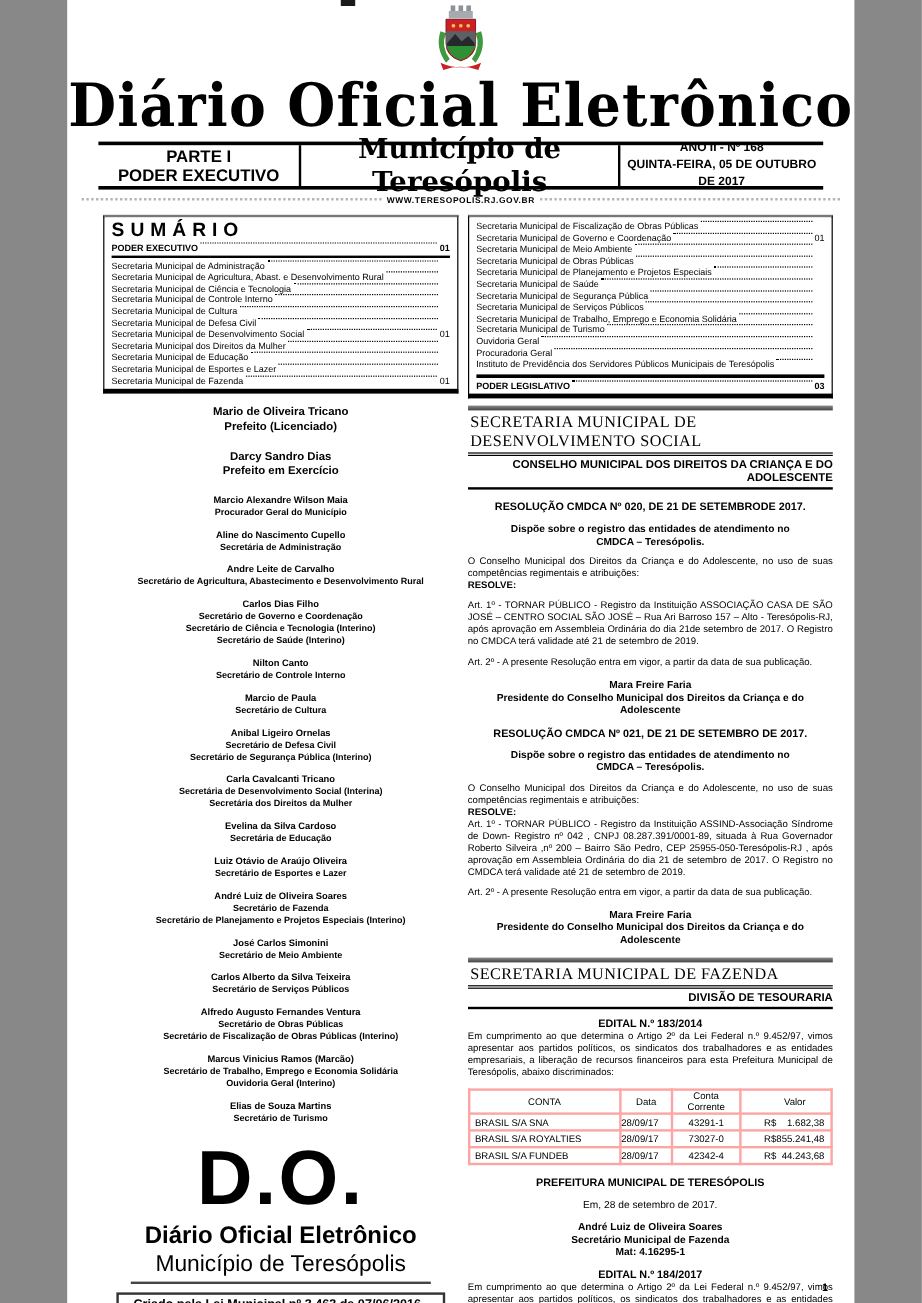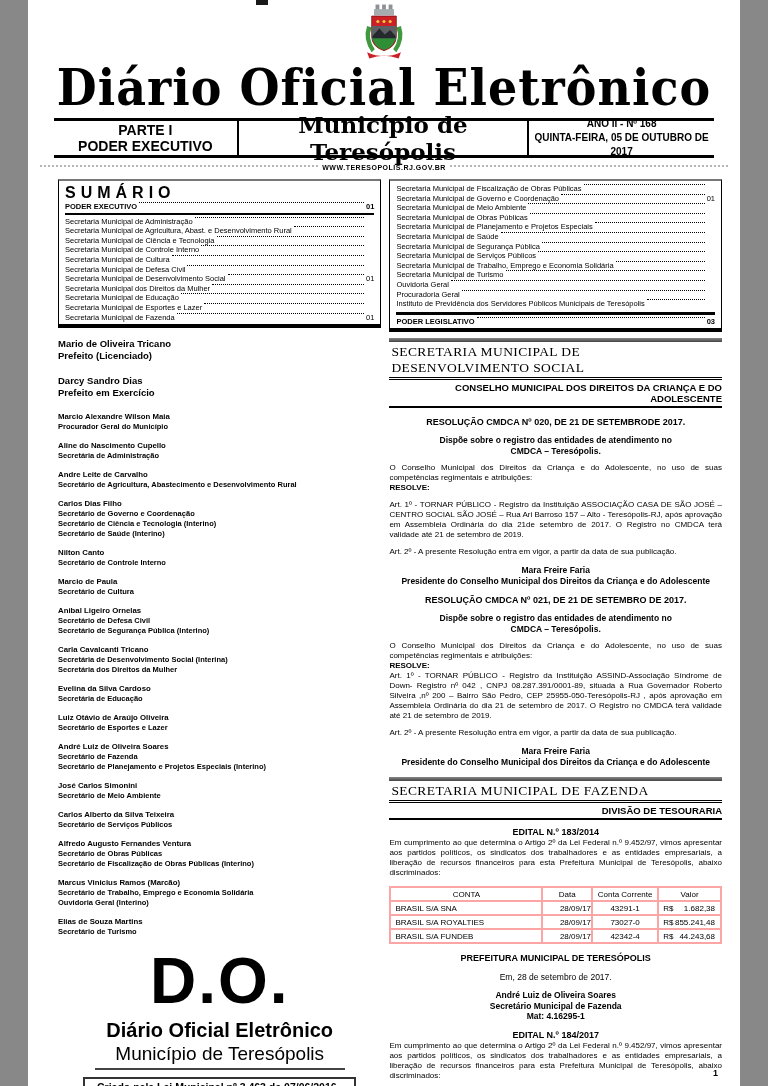--- a/index.html
+++ b/index.html
@@ -1,18 +1,18 @@
 <!DOCTYPE html>
 <html><head>
 <meta charset="utf-8">
 <style>
   * { margin:0; padding:0; box-sizing:border-box; }
   html,body { background:#888; }
   .page {
-    position:relative; width:712px; height:1086px; margin:0 auto;
+    position:relative; width:656px; height:1086px; margin:0 auto;
     background:#fff; overflow:hidden; color:#000;
     font-family:"Liberation Sans", sans-serif;
   }
   .artifact { position:absolute; left:228px; top:0; width:12px; height:5px; background:#1a1a1a; }
 
   
   .coat-wrap { display:flex; justify-content:center; padding-top:3px; height:62px; }
   .masthead-title {
     font-family:"DejaVu Serif", serif; font-weight:bold; text-align:center;
     font-size:46px; line-height:52px; letter-spacing:1px; transform:scaleY(1.08);
@@ -38,21 +38,21 @@
   .toc-box { border:1px solid #000; border-top:2px solid #777; border-bottom:4px solid #000; padding:3px 6px 2px 6px; }
   .toc-title { font-weight:bold; font-size:16px; letter-spacing:5px; font-stretch:condensed; }
   .toc-row { display:flex; align-items:flex-start; font-size:7.5px; line-height:9.6px; }
   .toc-row .lbl { white-space:nowrap; }
   .toc-row .leader { flex:1; border-bottom:1px dotted #000; margin:0 2px 1px 2px; min-width:8px; }
   .toc-row .pg { min-width:8px; text-align:right; }
   .toc-bold { font-weight:bold; font-size:9px; line-height:12px; border-bottom:2px solid #000; margin-bottom:2px; padding-bottom:1px; }
   .toc-bold2 { font-weight:bold; font-size:9px; line-height:13px; border-top:3px solid #000; margin-top:3px; padding-top:2px; }
 
   
-  .cab { margin-top:10px; }
+  .cab { text-align:center; margin-top:10px; }
   .cab-block { margin-bottom:9px; }
   .cab-name { font-weight:bold; font-size:7.8px; line-height:10px; }
   .cab-roles { font-weight:bold; font-size:7.5px; line-height:10px; white-space:pre-line; }
   .leaders .cab-name, .leaders .cab-roles { font-size:9.5px; line-height:12px; }
   .leaders .cab-block { margin-bottom:13px; }
 
   
   .do-block { text-align:center; margin-top:14px; }
   .do-big { font-weight:bold; font-size:64px; line-height:60px; letter-spacing:2px; }
   .do-line1 { font-weight:bold; font-size:20px; margin-top:8px; }
@@ -67,23 +67,23 @@
   .body-p { font-size:8px; line-height:10px; text-align:justify; margin-top:7px; }
   .body-b { font-weight:bold; font-size:8px; line-height:10px; margin-top:0; }
   .signer { text-align:center; font-weight:bold; font-size:8.5px; line-height:10.5px; margin-top:8px; white-space:pre-line; }
   .org-line { text-align:center; font-weight:bold; font-size:9px; margin-top:9px; }
   .date-line { text-align:center; font-size:8.5px; margin-top:9px; }
 
   table.fin { width:100%; border-collapse:collapse; margin-top:8px; }
   table.fin th, table.fin td { border:2px solid #fca5a5; font-size:8px; height:14px; }
   table.fin th { font-weight:normal; text-align:center; }
   td.c-conta { padding-left:4px; width:46%; }
-  td.c-data, th.c-data { width:15%; text-align:right; }
+  td.c-data, th.c-data { width:15%; text-align:left; }
   td.c-cc, th.c-cc { width:20%; text-align:center; }
-  td.c-val, th.c-val { width:19%; }
+  td.c-val, th.c-val { width:19%;padding-left:15px; }
   td.c-val .vwrap { display:flex; justify-content:space-between; padding:0 5px 0 4px; }
 
   .page-num { position:absolute; right:22px; bottom:8px; font-size:9px; font-weight:bold; }
 </style>
 </head>
 <body>
 
 <div class="page">
   <div class="artifact"></div>
 

